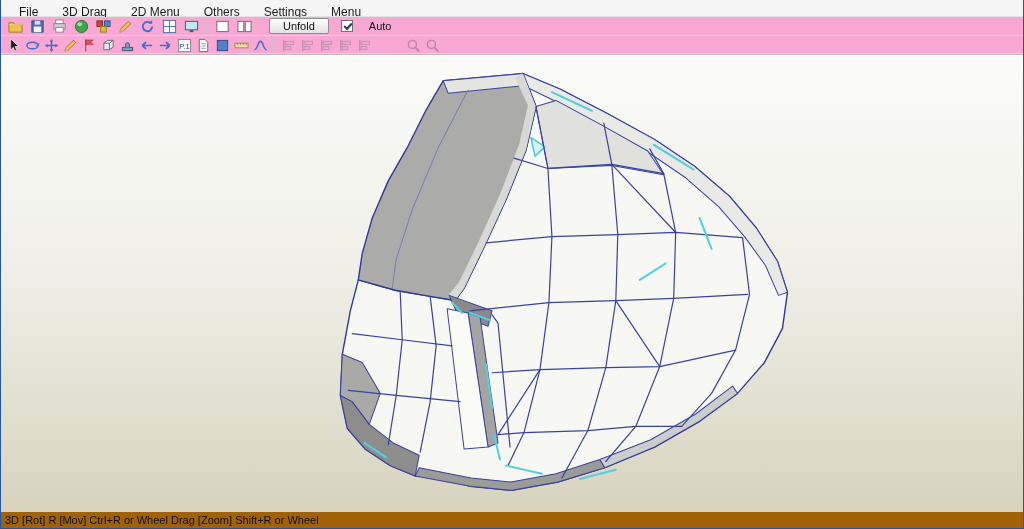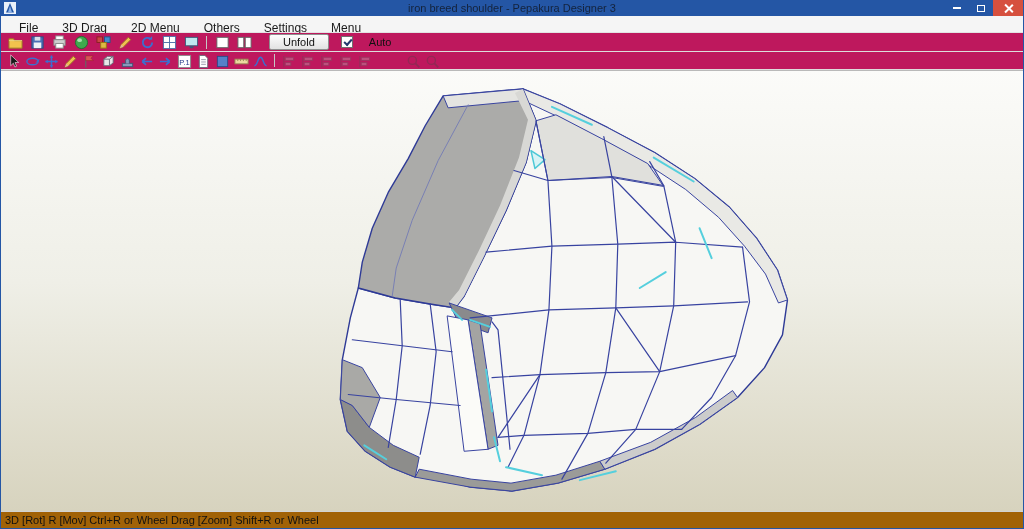--- a/index.html
+++ b/index.html
@@ -21,21 +21,21 @@
   .glyph-min{width:8px;height:2px;background:#fff;display:block;}
   .glyph-max{width:8px;height:7px;border:1px solid #fff;display:block;}
   .glyph-close{position:relative;width:9px;height:9px;display:block;}
   .glyph-close::before,.glyph-close::after{content:'';position:absolute;left:4px;top:-1px;width:1.6px;height:11px;background:#fff;}
   .glyph-close::before{transform:rotate(45deg);}
   .glyph-close::after{transform:rotate(-45deg);}
   
   .menubar{height:17px;background:#f5f5f5;display:flex;align-items:stretch;font-size:12px;color:#1a1a1a;border-bottom:1px solid #e3e3e3;flex:0 0 auto;padding-left:2px;}
   .menu-item{padding:8px 8px 0 8px;display:flex;align-items:center;cursor:default;margin-left:8px;}
   
-  .toolbar{background:#be185d;display:flex;align-items:center;padding:0 3px;flex:0 0 auto;border-bottom:1px solid #dddddc;}
+  .toolbar{background:#f9a8d4;display:flex;align-items:center;padding:0 3px;flex:0 0 auto;border-bottom:1px solid #dddddc;}
   .toolbar-main{height:19px;}
   .toolbar-2d{height:18px;}
   .tb-icons{display:flex;align-items:center;}
   .tb-btn{width:22px;height:17px;display:flex;justify-content:center;background:transparent;border:1px solid transparent;padding:0;margin:0;}
   .toolbar-2d .tb-btn{width:19px;height:16px;}
   .tb-btn.disabled{opacity:.35;filter:grayscale(1);}
   .tb-sep{width:1px;height:13px;background:#c6c6c6;margin:0 4px;display:inline-block;}
   .tb-gap{width:30px;display:inline-block;}
   .unfold-btn{margin-left:14px;height:16px;padding:0 13px;font-size:11px;font-family:"Liberation Sans",sans-serif;
     background:linear-gradient(#fdfdfd,#e2e2e2);border:1px solid #8f8f8f;border-radius:2px;color:#111;line-height:13px;}
@@ -46,41 +46,20 @@
   .viewport{flex:1 1 auto;min-height:0;position:relative;border-top:1px solid #b9b9b9;}
   .viewport svg{position:absolute;inset:0;width:100%;height:100%;display:block;}
   
   .statusbar{height:17px;flex:0 0 auto;background:#a16207;border-top:1px solid #d2d2d2;display:flex;align-items:center;font-size:11px;color:#111;padding-left:4px;}
 </style>
 </head>
 <body>
 
 <div class="window">
 
-  <div class="titlebar" style="background: rgb(36, 86, 165);">
-    <span class="app-icon">
-      <svg width="12" height="12" viewBox="0 0 12 12" aria-hidden="true">
-        <rect width="12" height="12" fill="#eaf1fa"></rect>
-        <path d="M2 10.5L6 1l4 9.5z" fill="#2456a5"></path>
-        <path d="M6 4l2 6.5H4z" fill="#8fb4e8"></path>
-      </svg>
-    </span>
-    <span class="title-text">iron breed shoulder - Pepakura Designer 3</span>
-    <span class="win-controls">
-      <button class="win-btn min">
-          <span class="glyph-min"></span>
-        </button>
-      <button class="win-btn max">
-          <span class="glyph-max"></span>
-        </button>
-      <button class="win-btn close" style="background: rgb(214, 80, 62);">
-          <span class="glyph-close"></span>
-        </button>
-    </span>
-  </div>
 
   <div class="menubar">
       <div class="menu-item">File</div>
       <div class="menu-item">3D Drag</div>
       <div class="menu-item">2D Menu</div>
       <div class="menu-item">Others</div>
       <div class="menu-item">Settings</div>
       <div class="menu-item">Menu</div>
     </div>
 

